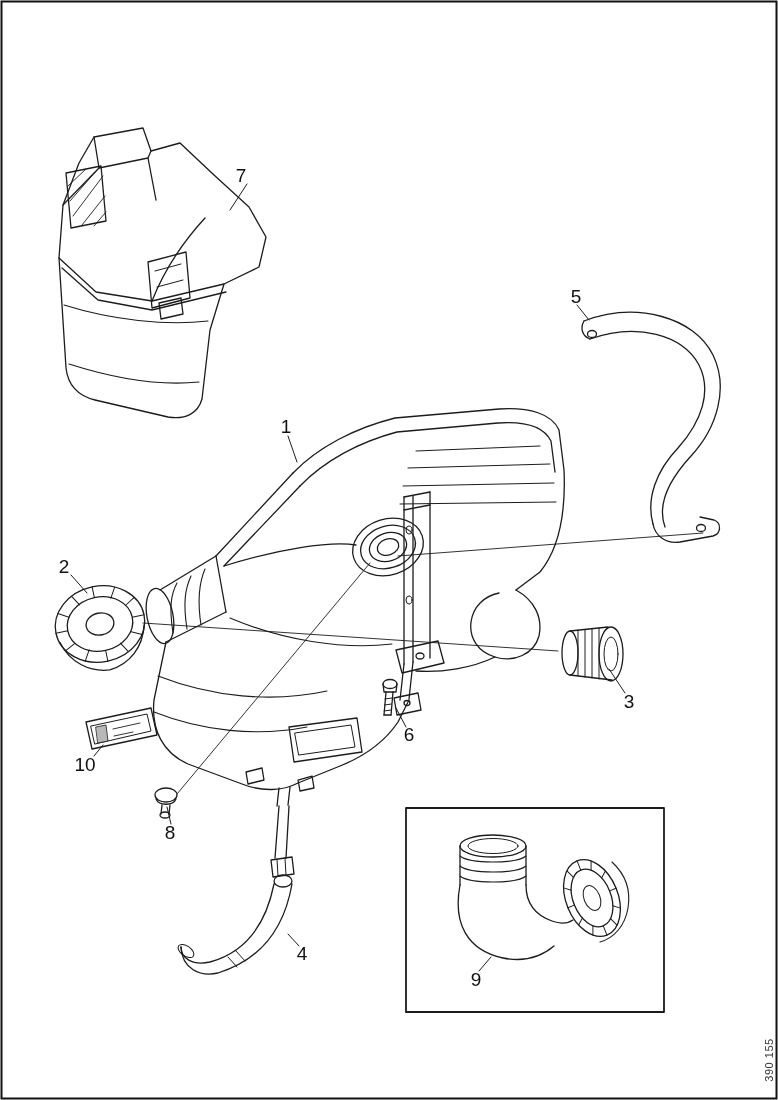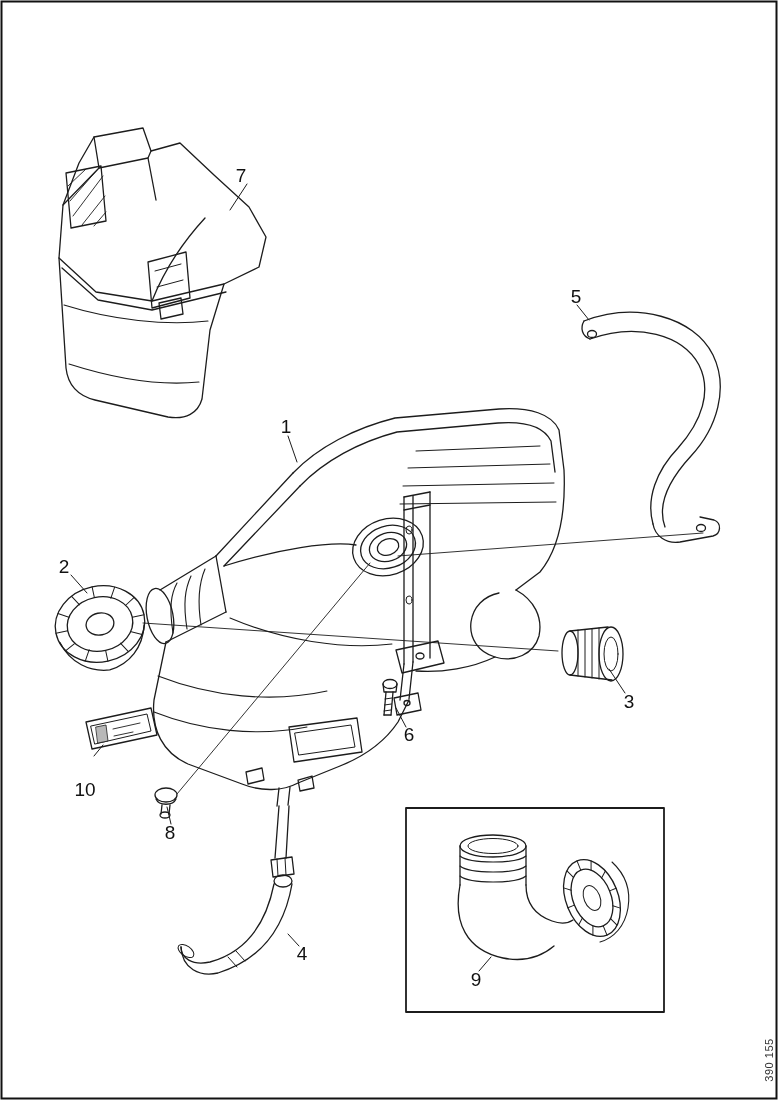--- a/index.html
+++ b/index.html
@@ -200,17 +200,17 @@
 
   <span class="callout" style="left:286px;top:426px">1</span>
   <span class="callout" style="left:64px;top:566px">2</span>
   <span class="callout" style="left:629px;top:701px">3</span>
   <span class="callout" style="left:302px;top:953px">4</span>
   <span class="callout" style="left:576px;top:296px">5</span>
   <span class="callout" style="left:409px;top:734px">6</span>
   <span class="callout" style="left:241px;top:175px">7</span>
   <span class="callout" style="left:170px;top:832px">8</span>
   <span class="callout" style="left:476px;top:979px">9</span>
-  <span class="callout" style="left:85px;top:789px">10</span>
+  <span class="callout" style="left:85px;top:764px">10</span>
 
   <span class="fig-num">390 155</span>
 
 </div>
 
 </body></html>

